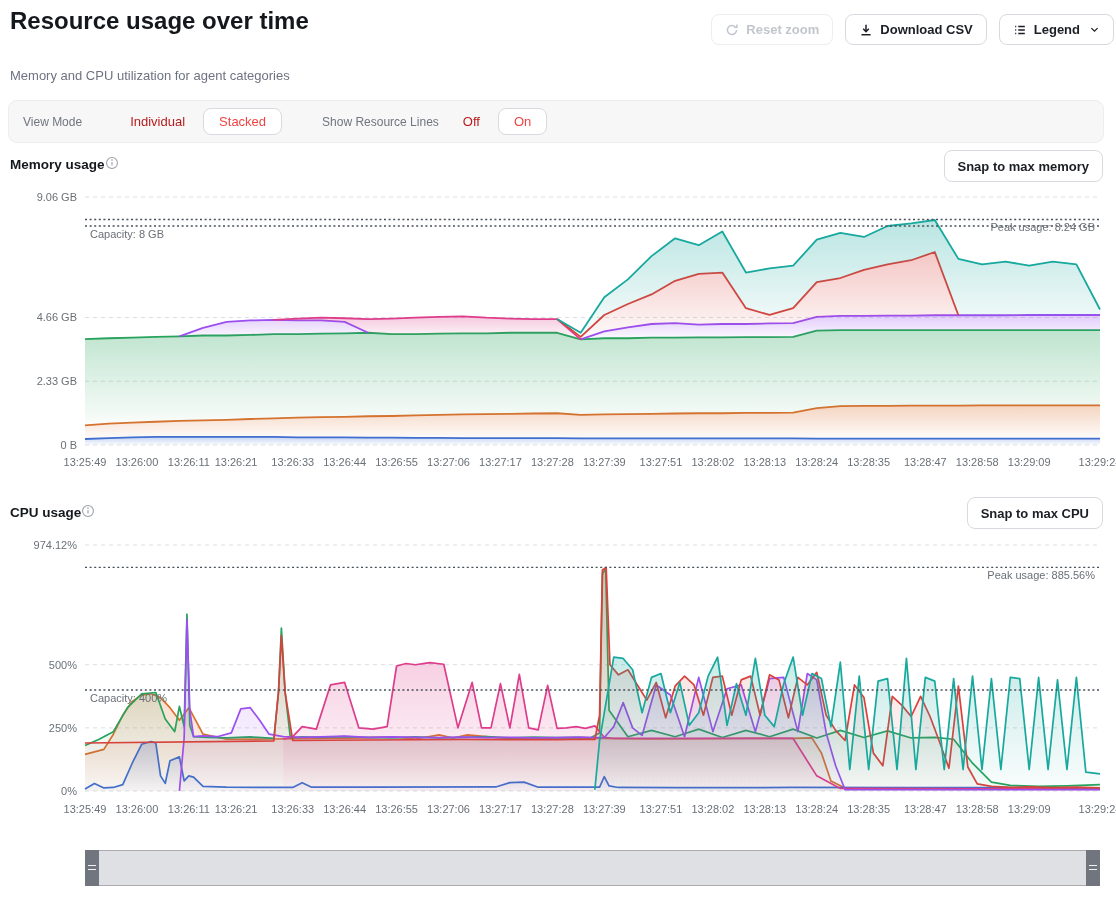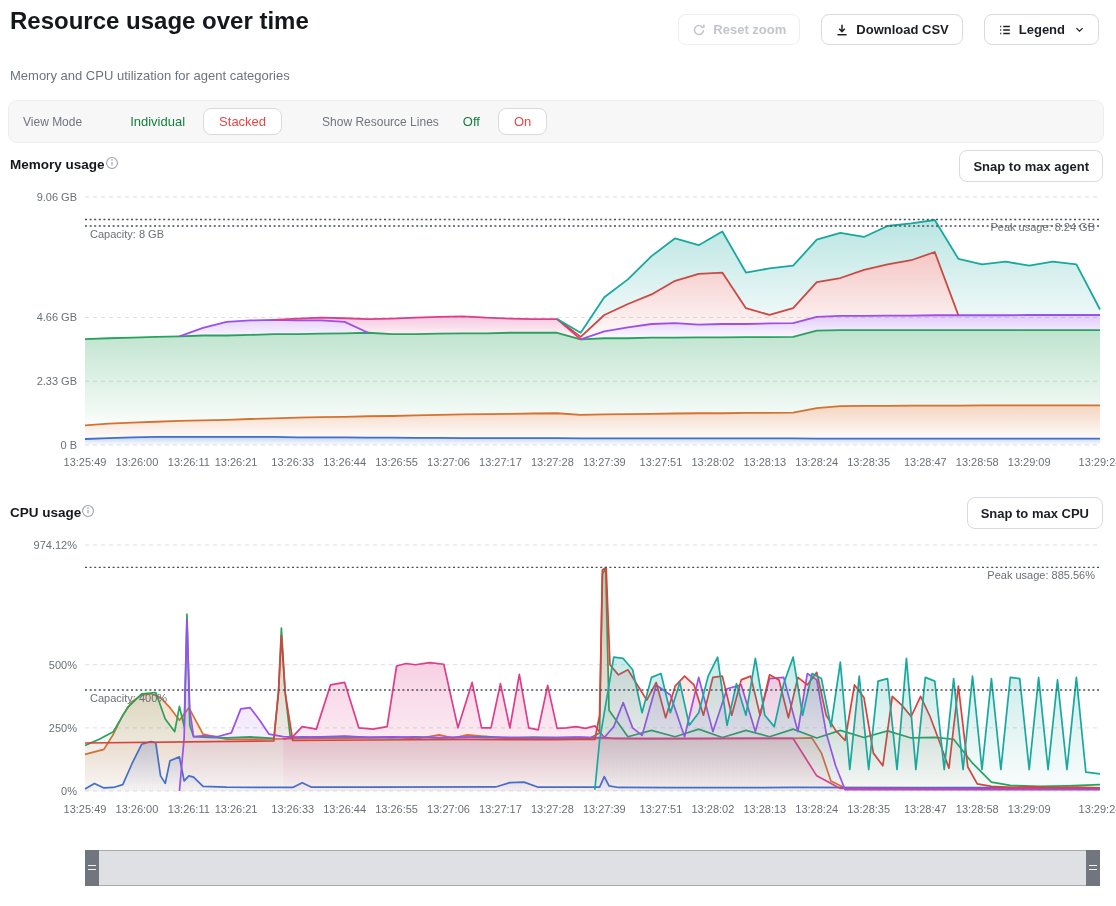--- a/index.html
+++ b/index.html
@@ -3,33 +3,33 @@
 <meta charset="utf-8">
 <style>
   * { box-sizing: border-box; }
   html,body { margin:0; padding:0; background:#fff; }
   .page { position:relative; width:1116px; height:906px; background:#fff;
           font-family:"Liberation Sans", sans-serif; color:#1b1e24; overflow:hidden; }
 
   .page-title { position:absolute; left:10px; top:7px; font-size:24px; font-weight:700; color:#14171c; }
   .page-subtitle { position:absolute; left:10px; top:36px; font-size:13px; color:#6d7380;margin-top:32px; }
 
-  .top-actions { position:absolute; top:14px; right:17px; display:flex; gap:21px; }
+  .top-actions { position:absolute; top:14px; right:2px; display:flex; gap:12px; }
   .btn { display:inline-flex; align-items:center; gap:7px; height:31px; padding:0 13px;
          border:1px solid #d7dade; border-radius:8px; background:#fff;
          font-size:13px; font-weight:600; color:#1b1e24; cursor:pointer; white-space:nowrap; }
   .btn svg { display:block; }
   .btn.disabled { color:#c2c6cc; border-color:#eceef1; cursor:default; }
   .chev { margin-left:2px; }
 
   .toolbar { position:absolute; left:8px; top:81px; width:1096px; height:43px;
              background:#f7f7f8; border:1px solid #ededf0; border-radius:9px;
              display:flex; align-items:center; padding:0 14px;margin-top:19px; }
   .ctl-label { font-size:12px; color:#70757e; }
-  .opt { font-size:13px; color:#15803d; cursor:pointer; padding:5px 8px; }
+  .opt { font-size:13px; color:#b91c1c; cursor:pointer; padding:5px 8px; }
   .pill { font-size:13px; color:#ef4444; background:#fff; border:1px solid #d7dade;
           border-radius:8px; padding:5px 15px; cursor:pointer; } .sp40 { width:40px; } .sp10 { width:10px; } .sp16 { width:16px; }
 
   .section-title { position:absolute; left:10px; display:flex; align-items:center; 
                    font-size:13.5px; font-weight:700; color:#14171c; }
   .snap-btn { position:absolute; right:13px; height:32px; }
 
   .chart-svg { position:absolute; left:0; }
   svg text { font-family:"Liberation Sans", sans-serif; }
 
@@ -101,21 +101,21 @@
 
   <div class="section-title" style="top:156px;">
     <span>Memory usage</span>
     <span><svg width="14" height="14" viewBox="0 0 16 16">
           <circle cx="8" cy="8" r="6.2" fill="none" stroke="#9aa0a8" stroke-width="1.2"></circle>
           <rect x="7.35" y="6.8" width="1.3" height="4.2" rx="0.65" fill="#9aa0a8"></rect>
           <circle cx="8" cy="4.7" r="0.9" fill="#9aa0a8"></circle>
         </svg></span>
   </div>
   <button class="btn snap-btn" style="top:150px;">
-    <span>Snap to max agent</span>
+    <span>Snap to max memory</span>
   </button>
 
   <svg id="mem-chart" class="chart-svg" style="top:185px;" width="1116" height="292" viewBox="0 185 1116 292">
       <defs>
         <linearGradient id="gm-blue" x1="0" y1="0" x2="0" y2="1">
           <stop offset="0%" stop-color="#3e6fd1" stop-opacity="0.3"></stop>
           <stop offset="100%" stop-color="#3e6fd1" stop-opacity="0.02"></stop>
         </linearGradient>
         <linearGradient id="gm-orange" x1="0" y1="0" x2="0" y2="1">
           <stop offset="0%" stop-color="#d9712e" stop-opacity="0.3"></stop>

